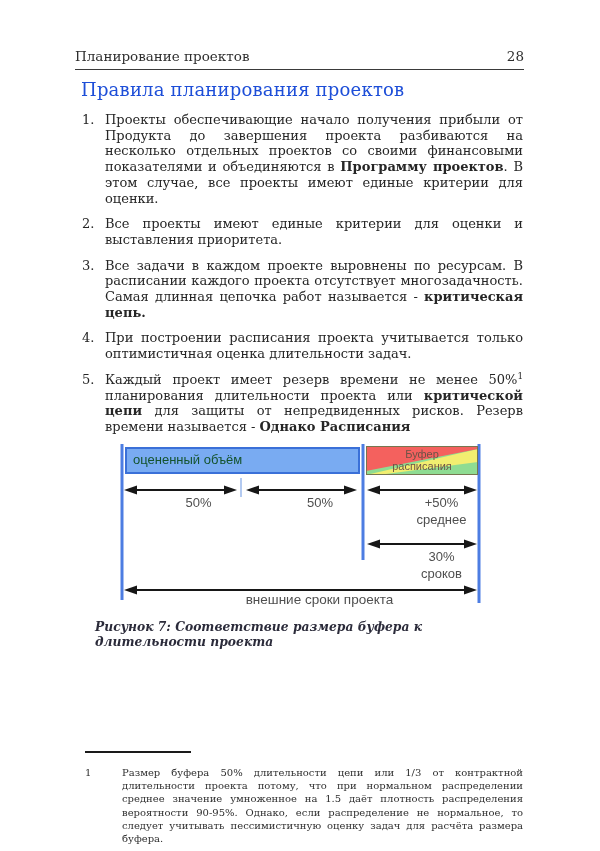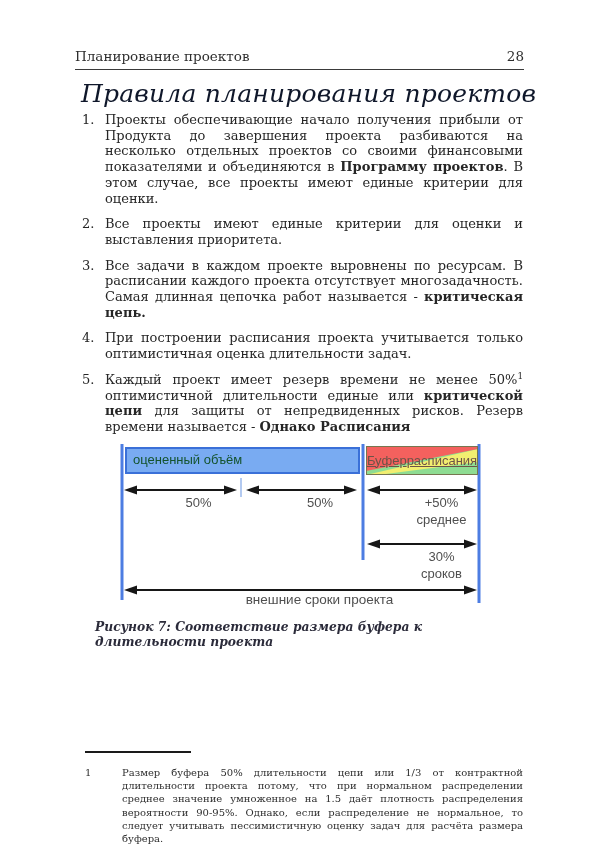--- a/index.html
+++ b/index.html
@@ -25,25 +25,24 @@
     font-size: 13.5px;
     color: #2e2e2e;
     border-bottom: 1.3px solid #3a3a3a;
     padding-bottom: 5px;
   }
 
   
   .doc-title {
     position: absolute;
     left: 81px; top: 79px;
-    font-size: 25px;
+    font-size: 18px;
     font-weight: normal;
-    color: #0f172a;
+    color: #1d4ed8;
     letter-spacing: 0.2px;
-    font-style: italic;
   }
 
   
   .rules-list {
     position: absolute;
     left: 82px; top: 112px;
     width: 441px;
     font-size: 13px;
     line-height: 15.7px;
   }
@@ -70,25 +69,24 @@
     color: #14532d;
     font-size: 13px;
     line-height: 22px;
     padding-left: 6px;
     white-space: nowrap;
     overflow: hidden;
   }
   .buffer-box { position: absolute; left: 271px; top: 6px; width: 112px; height: 29px; }
   .buffer-text {
     position: absolute; left: 0; top: 0; width: 112px; height: 29px;
-    display: flex; flex-direction: row; align-items: center; justify-content: center;
-    font-size: 13px; line-height: 11.5px;
+    display: flex; flex-direction: column; align-items: center; justify-content: center;
+    font-size: 11px; line-height: 11.5px;
     color: #6d5347;
     text-align: center;
-    text-decoration: underline;
   }
   .fig-label {
     position: absolute;
     text-align: center;
     font-size: 13px;
     color: #4f4f4f;
     white-space: nowrap;
     margin-left: 19px;
   }
   .lbl-50a { left: 27px;  top: 55px;  width: 115px; }
@@ -153,21 +151,21 @@
       <div class="list-item">
         <span class="num">3.</span>
         <div class="item-text"><span>Все задачи в каждом проекте выровнены по ресурсам. В расписании каждого проекта отсутствует многозадачность. Самая длинная цепочка работ называется - </span><b>критическая цепь.</b></div>
       </div>
       <div class="list-item">
         <span class="num">4.</span>
         <div class="item-text"><span>При построении расписания проекта учитывается только оптимистичная оценка длительности задач.</span></div>
       </div>
       <div class="list-item">
         <span class="num">5.</span>
-        <div class="item-text"><span>Каждый проект имеет резерв времени не менее 50%</span><sup>1</sup><span> оптимистичной длительности единые или </span><b>критической цепи</b><span> для защиты от непредвиденных рисков. Резерв времени называется - </span><b>Однако Расписания</b></div>
+        <div class="item-text"><span>Каждый проект имеет резерв времени не менее 50%</span><sup>1</sup><span> планирования длительности проекта или </span><b>критической цепи</b><span> для защиты от непредвиденных рисков. Резерв времени называется - </span><b>Однако Расписания</b></div>
       </div>
     </div>
 
   <div class="figure">
     <svg class="figure-svg" id="figure-svg" width="410" height="180">
         <line x1="27" y1="4" x2="27" y2="160" stroke="#4d7de2" stroke-width="3"></line>
         <line x1="268" y1="4" x2="268" y2="120" stroke="#4d7de2" stroke-width="3"></line>
         <line x1="384" y1="4" x2="384" y2="163" stroke="#4d7de2" stroke-width="3"></line>
         <line x1="146" y1="38" x2="146" y2="57" stroke="#9ab8ec" stroke-width="1.5"></line>
         <line x1="39" y1="50" x2="132" y2="50" stroke="#171717" stroke-width="1.8"></line>

